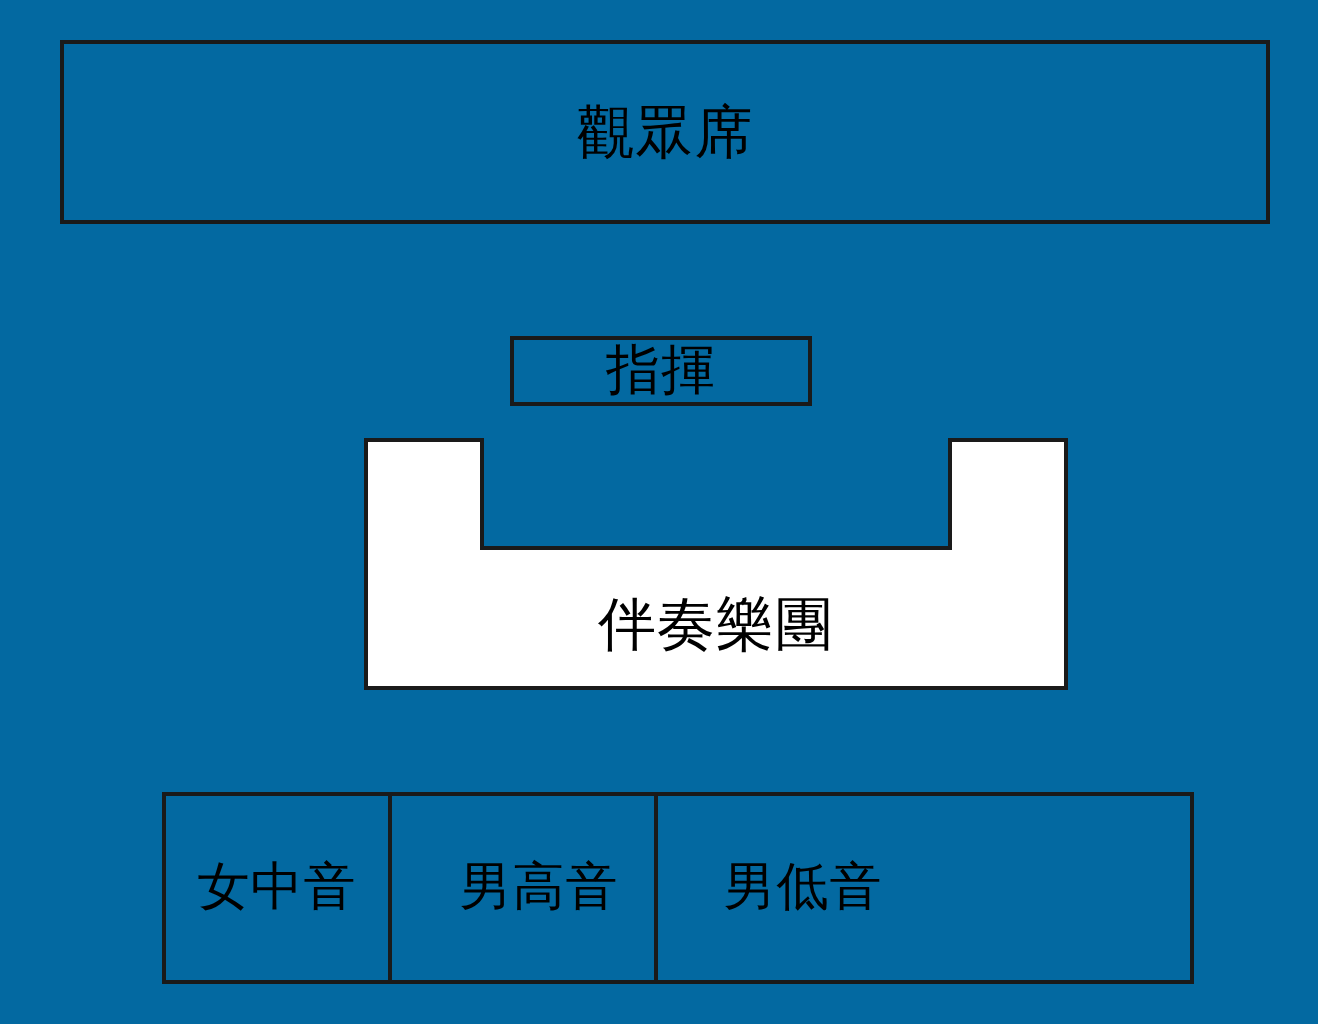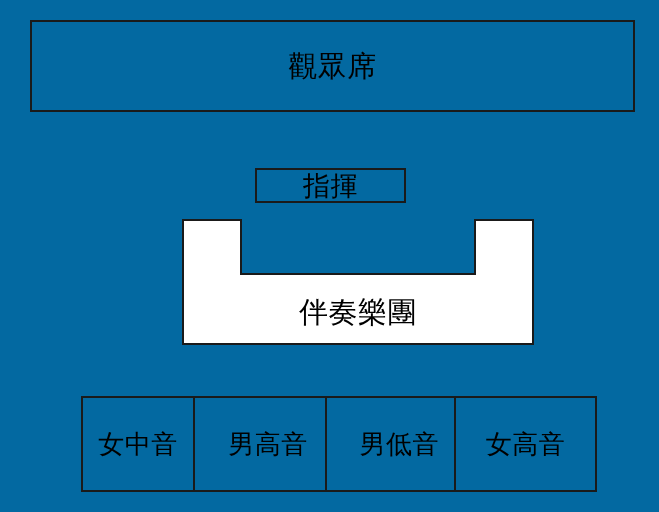--- a/index.html
+++ b/index.html
@@ -148,18 +148,15 @@
   <div class="voice-row">
     <div class="voice-cell w1">
       <span class="label-sm">女中音</span>
     </div>
     <div class="voice-cell w2">
       <span class="label-sm">男高音</span>
     </div>
     <div class="voice-cell w3">
       <span class="label-sm">男低音</span>
     </div>
-    <div class="voice-cell w4">
-      <span class="label-sm">女高音</span>
-    </div>
   </div>
 
 </div>
 
 </body></html>

